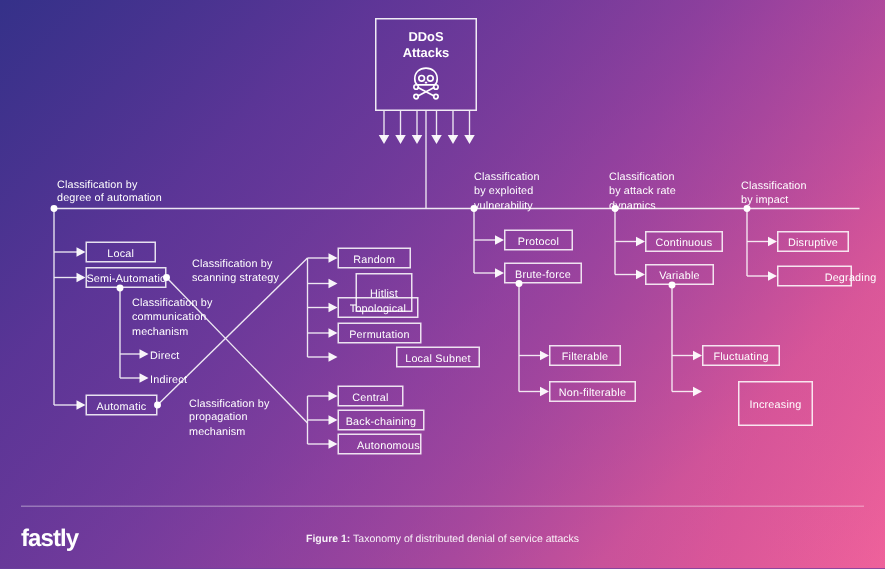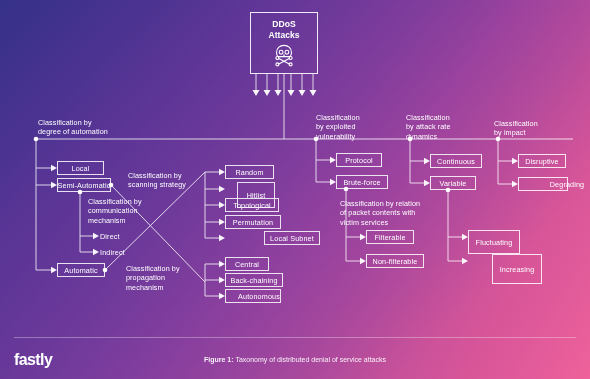--- a/index.html
+++ b/index.html
@@ -206,23 +206,20 @@
 communication
 mechanism</div>
   <div class="grp-label" style="left:128px;top:171px;">Classification by
 scanning strategy</div>
   <div class="grp-label" style="left:126px;top:264px;">Classification by
 propagation
 mechanism</div>
   <div class="grp-label" style="left:316px;top:113px;">Classification
 by exploited
 vulnerability</div>
-  <div class="grp-label" style="left:340px;top:199px;">Classification by relation
-of packet contents with
-victim services</div>
   <div class="grp-label" style="left:406px;top:113px;">Classification
 by attack rate
 dynamics</div>
   <div class="grp-label" style="left:494px;top:119px;">Classification
 by impact</div>
 
   <div class="node" style="left:57px;top:161px;width:47px;height:14px;">Local</div>
   <div class="node" style="left:57px;top:178px;width:54px;height:14px;">Semi-Automatic</div>
   <div class="node" style="left:57px;top:263px;width:48px;height:14px;">Automatic</div>
 
@@ -241,21 +238,21 @@
 
   <div class="node" style="left:336px;top:153px;width:46px;height:14px;">Protocol</div>
   <div class="node" style="left:336px;top:175px;width:52px;height:14px;">Brute-force</div>
 
   <div class="node" style="left:366px;top:230px;width:48px;height:14px;">Filterable</div>
   <div class="node" style="left:366px;top:254px;width:58px;height:14px;">Non-filterable</div>
 
   <div class="node" style="left:430px;top:154px;width:52px;height:14px;">Continuous</div>
   <div class="node" style="left:430px;top:176px;width:46px;height:14px;">Variable</div>
 
-  <div class="node" style="left:468px;top:230px;width:52px;height:24px;">Fluctuating</div>
+  <div class="node" style="left:468px;top:230px;width:52px;height:14px;">Fluctuating</div>
   <div class="node" style="left:468px;top:254px;width:50px;height:30px;margin-left:24px;">Increasing</div>
 
   <div class="node" style="left:518px;top:154px;width:48px;height:14px;">Disruptive</div>
   <div class="node" style="left:518px;top:177px;width:48px;height:14px;padding-left:48px;">Degrading</div>
 
   <footer>
     <div id="rule"></div>
     <div id="fastly">fastly</div>
     <div id="caption"><b>Figure 1:</b> <span>Taxonomy of distributed denial of service attacks</span></div>
   </footer>

